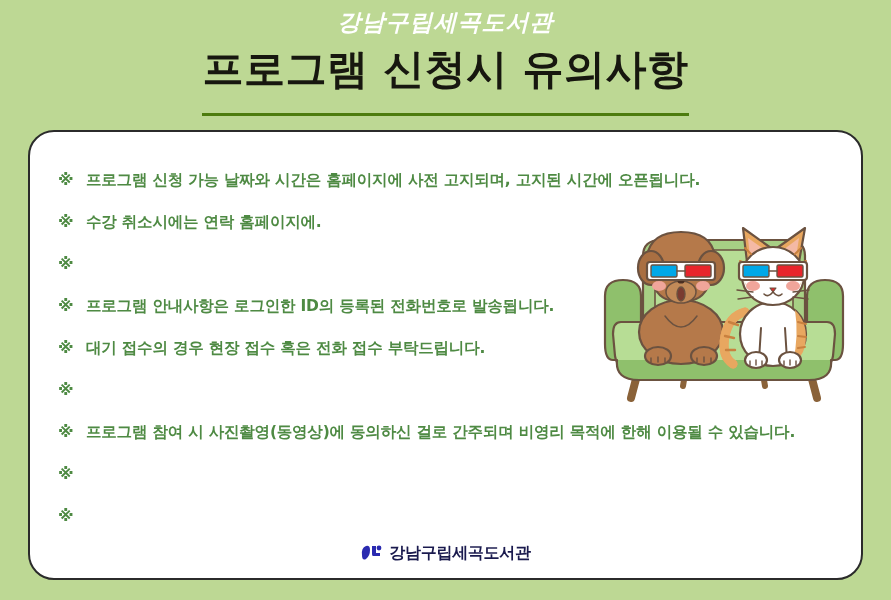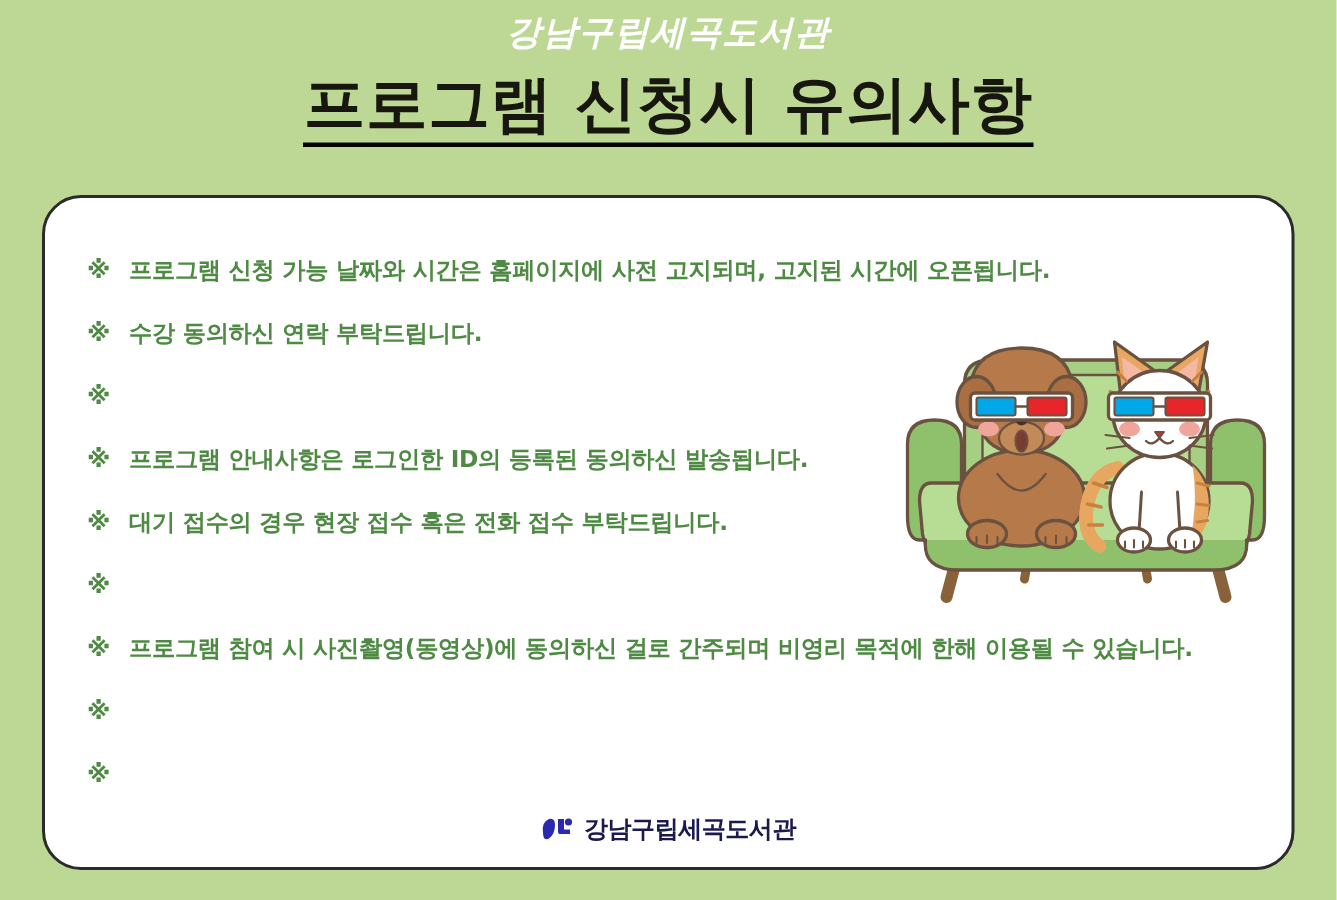--- a/index.html
+++ b/index.html
@@ -45,22 +45,22 @@
     width: 891px;
     color: #17170f;
     font-size: 41px;
     font-weight: bold;
     letter-spacing: 0.5px;
     line-height: 50px;
     white-space: nowrap;
   }
   .main-title .title-text {
     display: inline-block;
-    border-bottom: 3px solid #000000;
-    padding-bottom: 1px;
+    border-bottom: 3px solid #4d7c0f;
+    padding-bottom: 19px;
   }
 
   
   .notice-card {
     position: absolute;
     left: 28px;
     top: 130px;
     width: 835px;
     height: 450px;
     box-sizing: border-box;
@@ -236,28 +236,28 @@
     </svg>
   </div>
 
   <ul class="notice-list">
     <li class="notice-item">
       <span class="notice-mark">※</span>
       <span class="notice-text">프로그램 신청 가능 날짜와 시간은 홈페이지에 사전 고지되며, 고지된 시간에 오픈됩니다.</span>
     </li>
     <li class="notice-item">
       <span class="notice-mark">※</span>
-      <span class="notice-text">수강 동의하신 연락 부탁드립니다.</span>
-    </li>
-    <li class="notice-item">
-      <span class="notice-mark">※</span>
-    </li>
-    <li class="notice-item">
-      <span class="notice-mark">※</span>
-      <span class="notice-text">프로그램 안내사항은 로그인한 ID의 등록된 동의하신 발송됩니다.</span>
+      <span class="notice-text">수강 취소시에는 연락 홈페이지에.</span>
+    </li>
+    <li class="notice-item">
+      <span class="notice-mark">※</span>
+    </li>
+    <li class="notice-item">
+      <span class="notice-mark">※</span>
+      <span class="notice-text">프로그램 안내사항은 로그인한 ID의 등록된 전화번호로 발송됩니다.</span>
     </li>
     <li class="notice-item">
       <span class="notice-mark">※</span>
       <span class="notice-text">대기 접수의 경우 현장 접수 혹은 전화 접수 부탁드립니다.</span>
     </li>
     <li class="notice-item">
       <span class="notice-mark">※</span>
     </li>
     <li class="notice-item">
       <span class="notice-mark">※</span>

